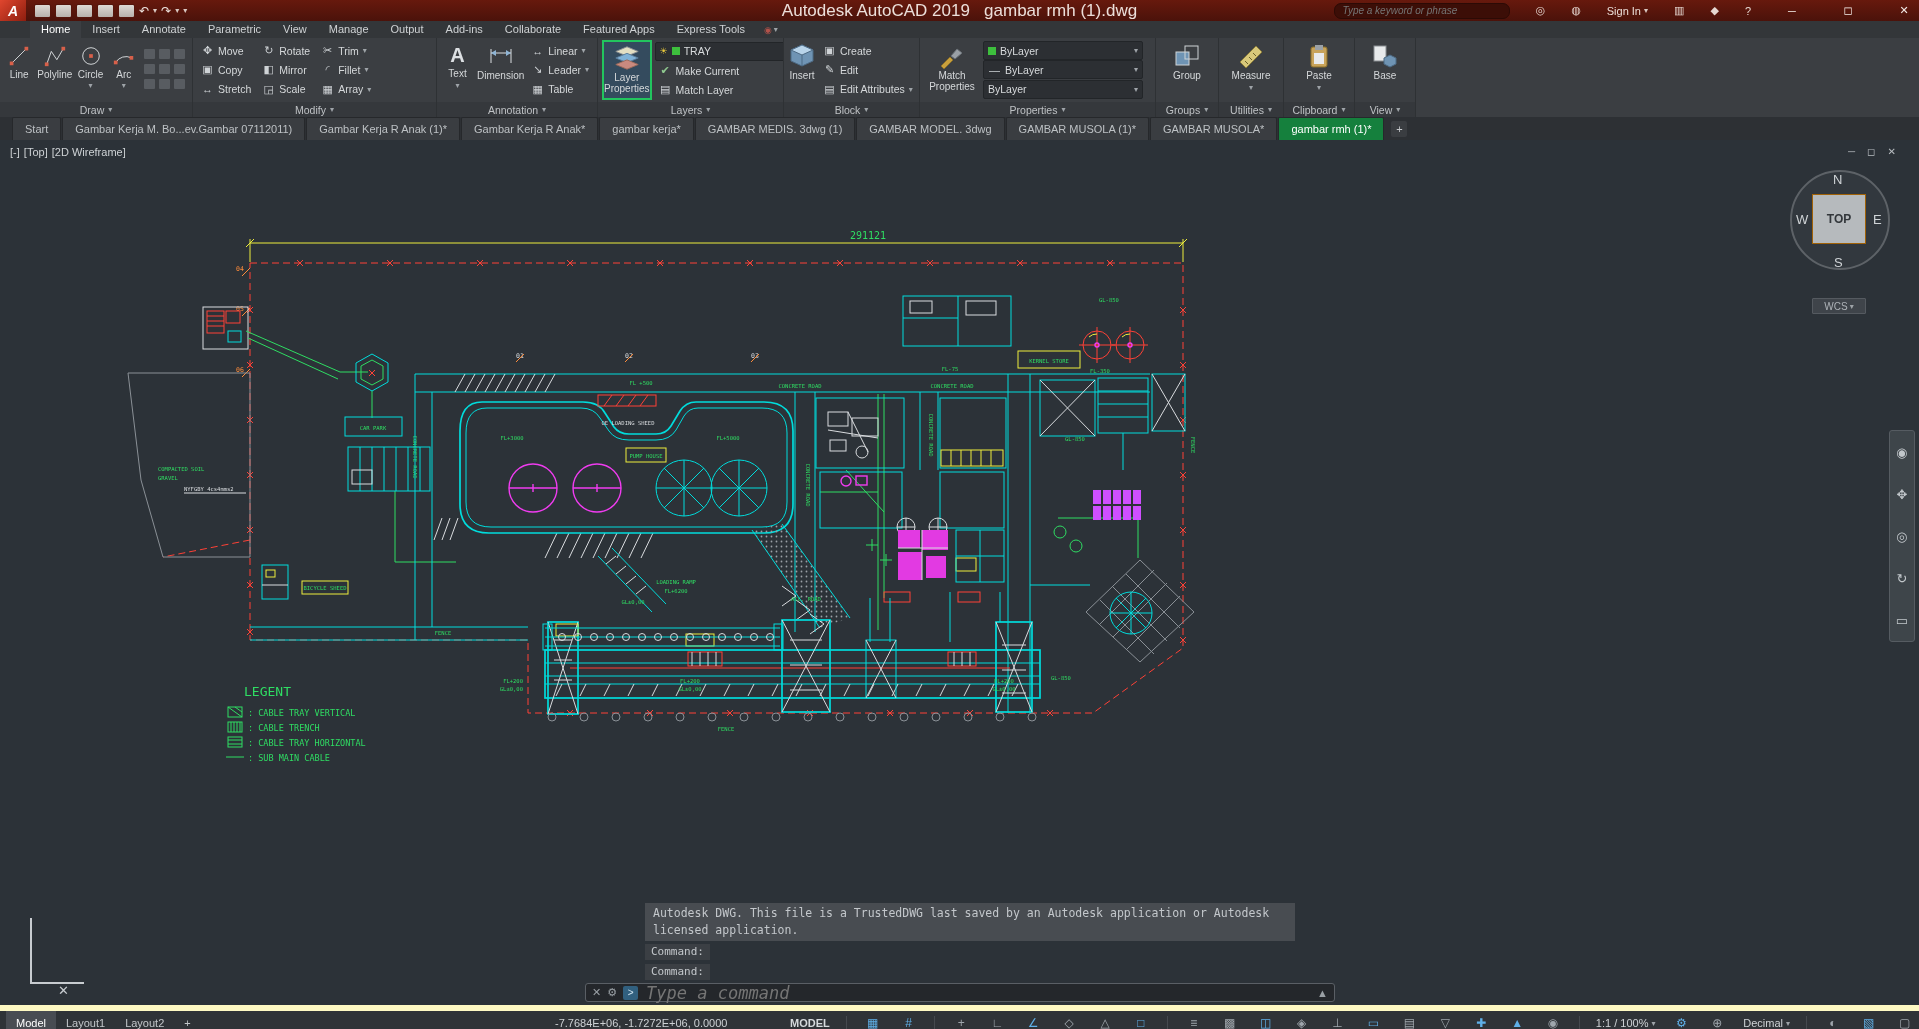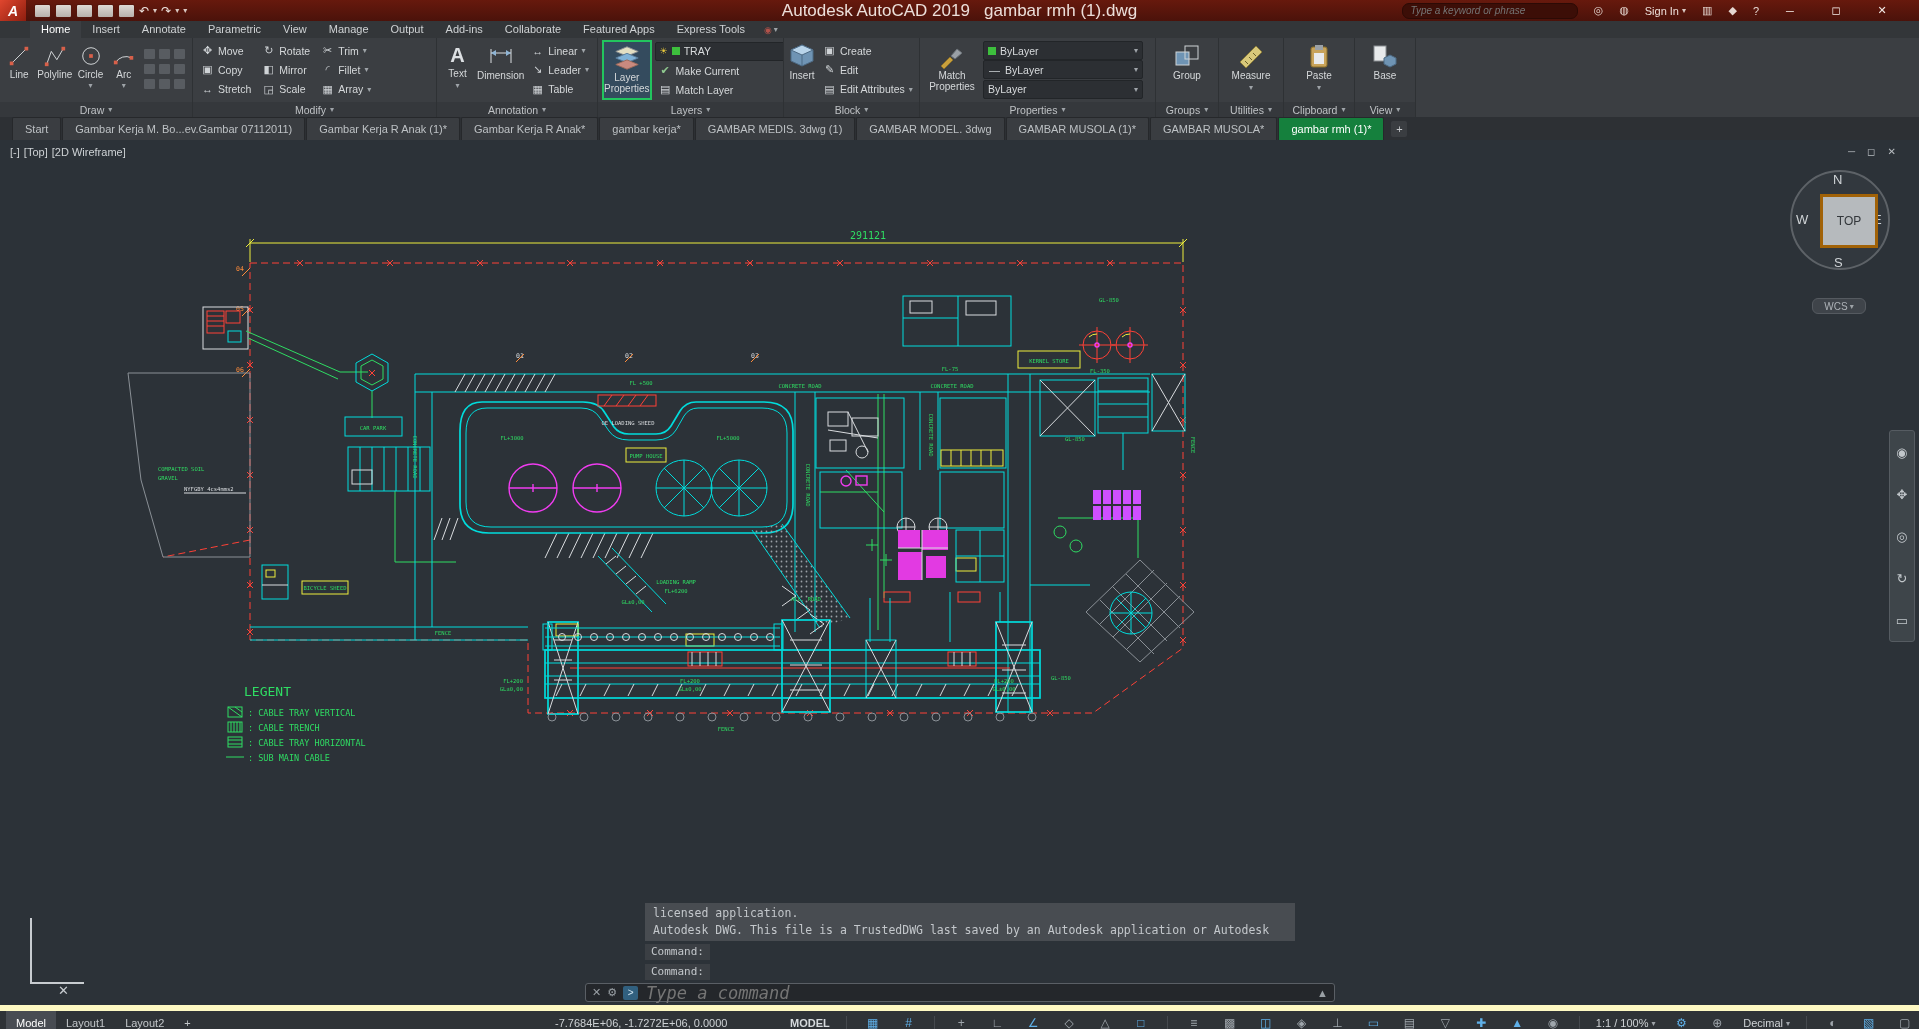--- a/index.html
+++ b/index.html
@@ -9,21 +9,21 @@
   
   .titlebar{position:absolute;left:0;top:0;width:1919px;height:21px;
     background:linear-gradient(#67190d,#4b120a);display:flex;align-items:center;z-index:50}
   .applogo{width:26px;height:21px;background:linear-gradient(135deg,#e0462e,#8d1e0f);
     color:#fff;font-weight:bold;font-style:italic;font-size:14px;display:flex;align-items:center;justify-content:center}
   .qat{display:flex;align-items:center;gap:4px;margin-left:8px}
   .qicon{width:15px;height:12px;background:linear-gradient(#ded9d4,#b7b1ac);border-radius:2px;border:1px solid #55150c}
   .qglyph{color:#eee4df;font-size:12px;line-height:12px}
   .smalldd{color:#d9c8c2;font-size:8px}
   .title{position:absolute;left:0;right:0;text-align:center;color:#ecdfda;font-size:17px;white-space:pre;pointer-events:none}
-  .tright{margin-left:auto;display:flex;align-items:center;gap:16px;padding-right:22px;z-index:2}
+  .tright{margin-left:auto;display:flex;align-items:center;gap:26px;padding-right:0;z-index:2}
   .searchbox{width:158px;height:14px;border-radius:7px;background:#3c0e07;border:1px solid #2c0a05;
     color:#c5a79d;font-size:10px;font-style:italic;padding:0 8px;outline:none;font-family:"Liberation Sans",sans-serif}
   .tr-ic{color:#e6d8d2;font-size:11px}
   .signin{color:#ecdfda;font-size:11px;display:flex;gap:3px;align-items:center}
   .winbtn{width:30px;text-align:center;color:#f3eae6;font-size:11px}
 
   
   .ribbontabs{position:absolute;left:0;top:21px;width:1919px;height:17px;background:#333639;
     display:flex;align-items:stretch;padding-left:30px;z-index:49}
   .rtab{padding:0 11px;line-height:17px;color:#cfd2d4;font-size:11px}
@@ -66,24 +66,24 @@
 
   
   .vplabel{position:absolute;left:10px;top:146px;color:#ced2d5;font-size:11px;z-index:10}
   .vplabel span{margin-right:1px}
   .vwctl{position:absolute;top:146px;left:1848px;display:flex;gap:12px;color:#b9bec2;font-size:10px;z-index:10}
 
   .viewcube{position:absolute;left:1770px;top:162px;width:136px;height:156px;z-index:10}
   .vc-ring{position:absolute;left:20px;top:8px;width:96px;height:96px;border:2px solid #5d6267;
     border-radius:50%;background:rgba(255,255,255,0.03)}
   .vc-l{position:absolute;color:#d0d4d7;font-size:13px}
-  .vc-face{position:absolute;left:50px;top:32px;width:52px;height:48px;background:#b6babd;border:3px solid #a16207;
-    color:#33373b;font-weight:normal;font-size:12px;display:flex;align-items:center;justify-content:center}
+  .vc-face{position:absolute;left:42px;top:32px;width:52px;height:48px;background:#b6babd;border:1px solid #a16207;
+    color:#33373b;font-weight:bold;font-size:12px;display:flex;align-items:center;justify-content:center}
   .wcsbtn{position:absolute;left:42px;top:136px;width:52px;height:14px;background:#3f444a;border:1px solid #555a60;
-    border-radius:6px;color:#aeb3b8;font-size:10px;display:flex;align-items:center;justify-content:center;gap:2px}
+    border-radius:1px;color:#aeb3b8;font-size:10px;display:flex;align-items:center;justify-content:center;gap:2px}
 
   .navbar{position:absolute;left:1889px;top:430px;width:24px;height:210px;background:rgba(68,74,80,.78);
     border:1px solid #565c62;border-radius:3px;display:flex;flex-direction:column;justify-content:space-around;
     align-items:center;color:#c2c7cb;font-size:13px;z-index:10}
 
   .ucs-v{position:absolute;left:30px;top:918px;width:2px;height:66px;background:#c8ccd0;z-index:9}
   .ucs-h{position:absolute;left:30px;top:982px;width:54px;height:2px;background:#c8ccd0;z-index:9}
   .cross{position:absolute;left:58px;top:983px;color:#c8ccd0;font-size:13px;z-index:9}
 
   
@@ -878,22 +878,22 @@
     <path class="sg" d="M226,757h18" stroke-width="1.6"></path>
     <text x="248" y="716" class="tG f8">: CABLE TRAY VERTICAL</text>
     <text x="248" y="731" class="tG f8">: CABLE TRENCH</text>
     <text x="248" y="746" class="tG f8">: CABLE TRAY HORIZONTAL</text>
     <text x="248" y="761" class="tG f8">: SUB MAIN CABLE</text>
   </g>
 </svg>
 </div>
 
 <div class="trusted">
+  <div>Autodesk DWG.  This file is a TrustedDWG last saved by an Autodesk application or Autodesk</div>
   <div>licensed application.</div>
-  <div>Autodesk DWG.  This file is a TrustedDWG last saved by an Autodesk application or Autodesk</div>
 </div>
 <div class="cmdhist" style="top:944px">Command:</div>
 <div class="cmdhist" style="top:964px">Command:</div>
 <div class="cmdbar">
   <span class="ic">✕</span>
   <span class="ic">⚙</span>
   <span class="promptbox">&gt;</span>
   <input class="cmdinput" placeholder="Type a command" style="">
   <span class="ic">▲</span>
 </div>

